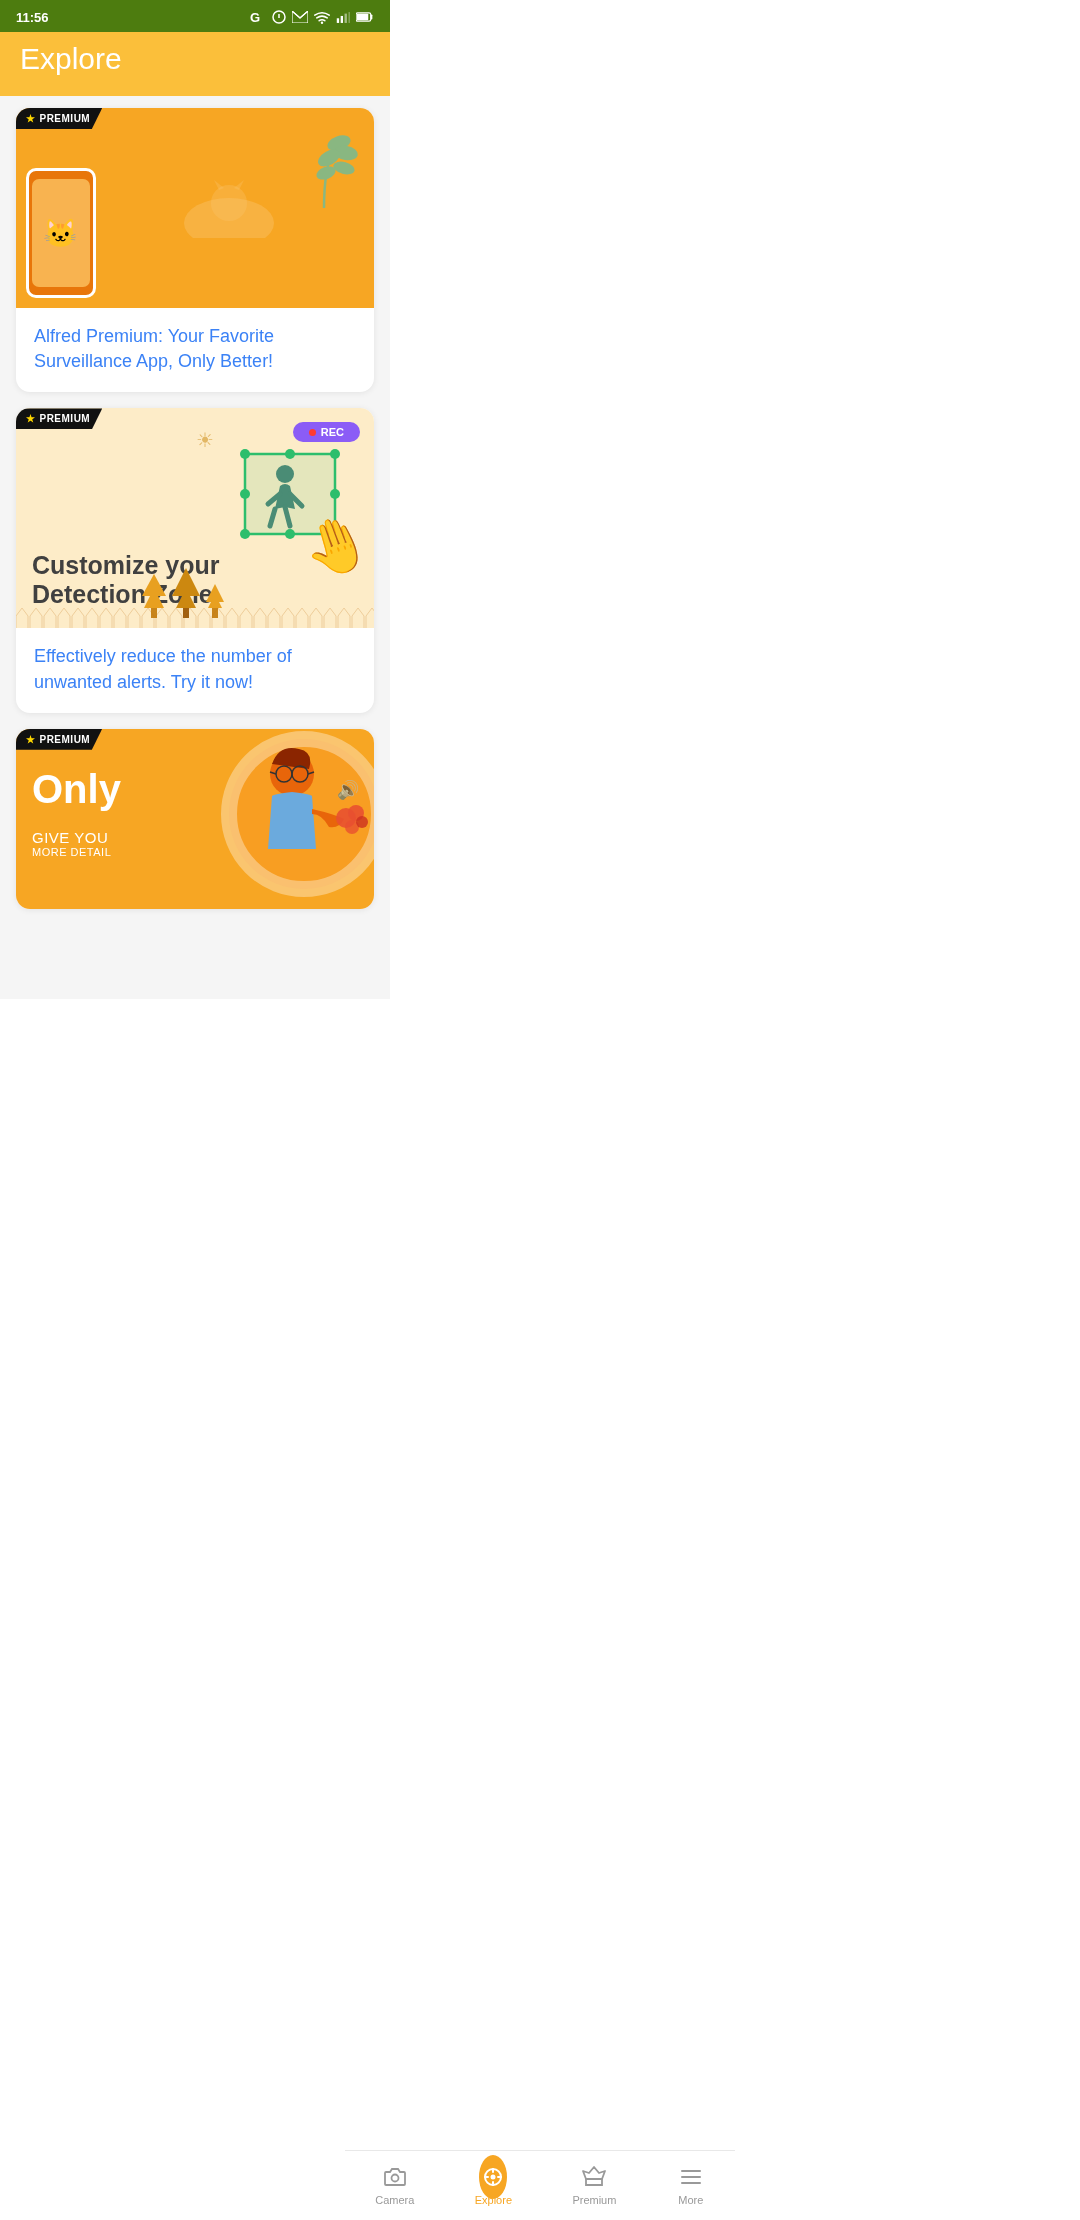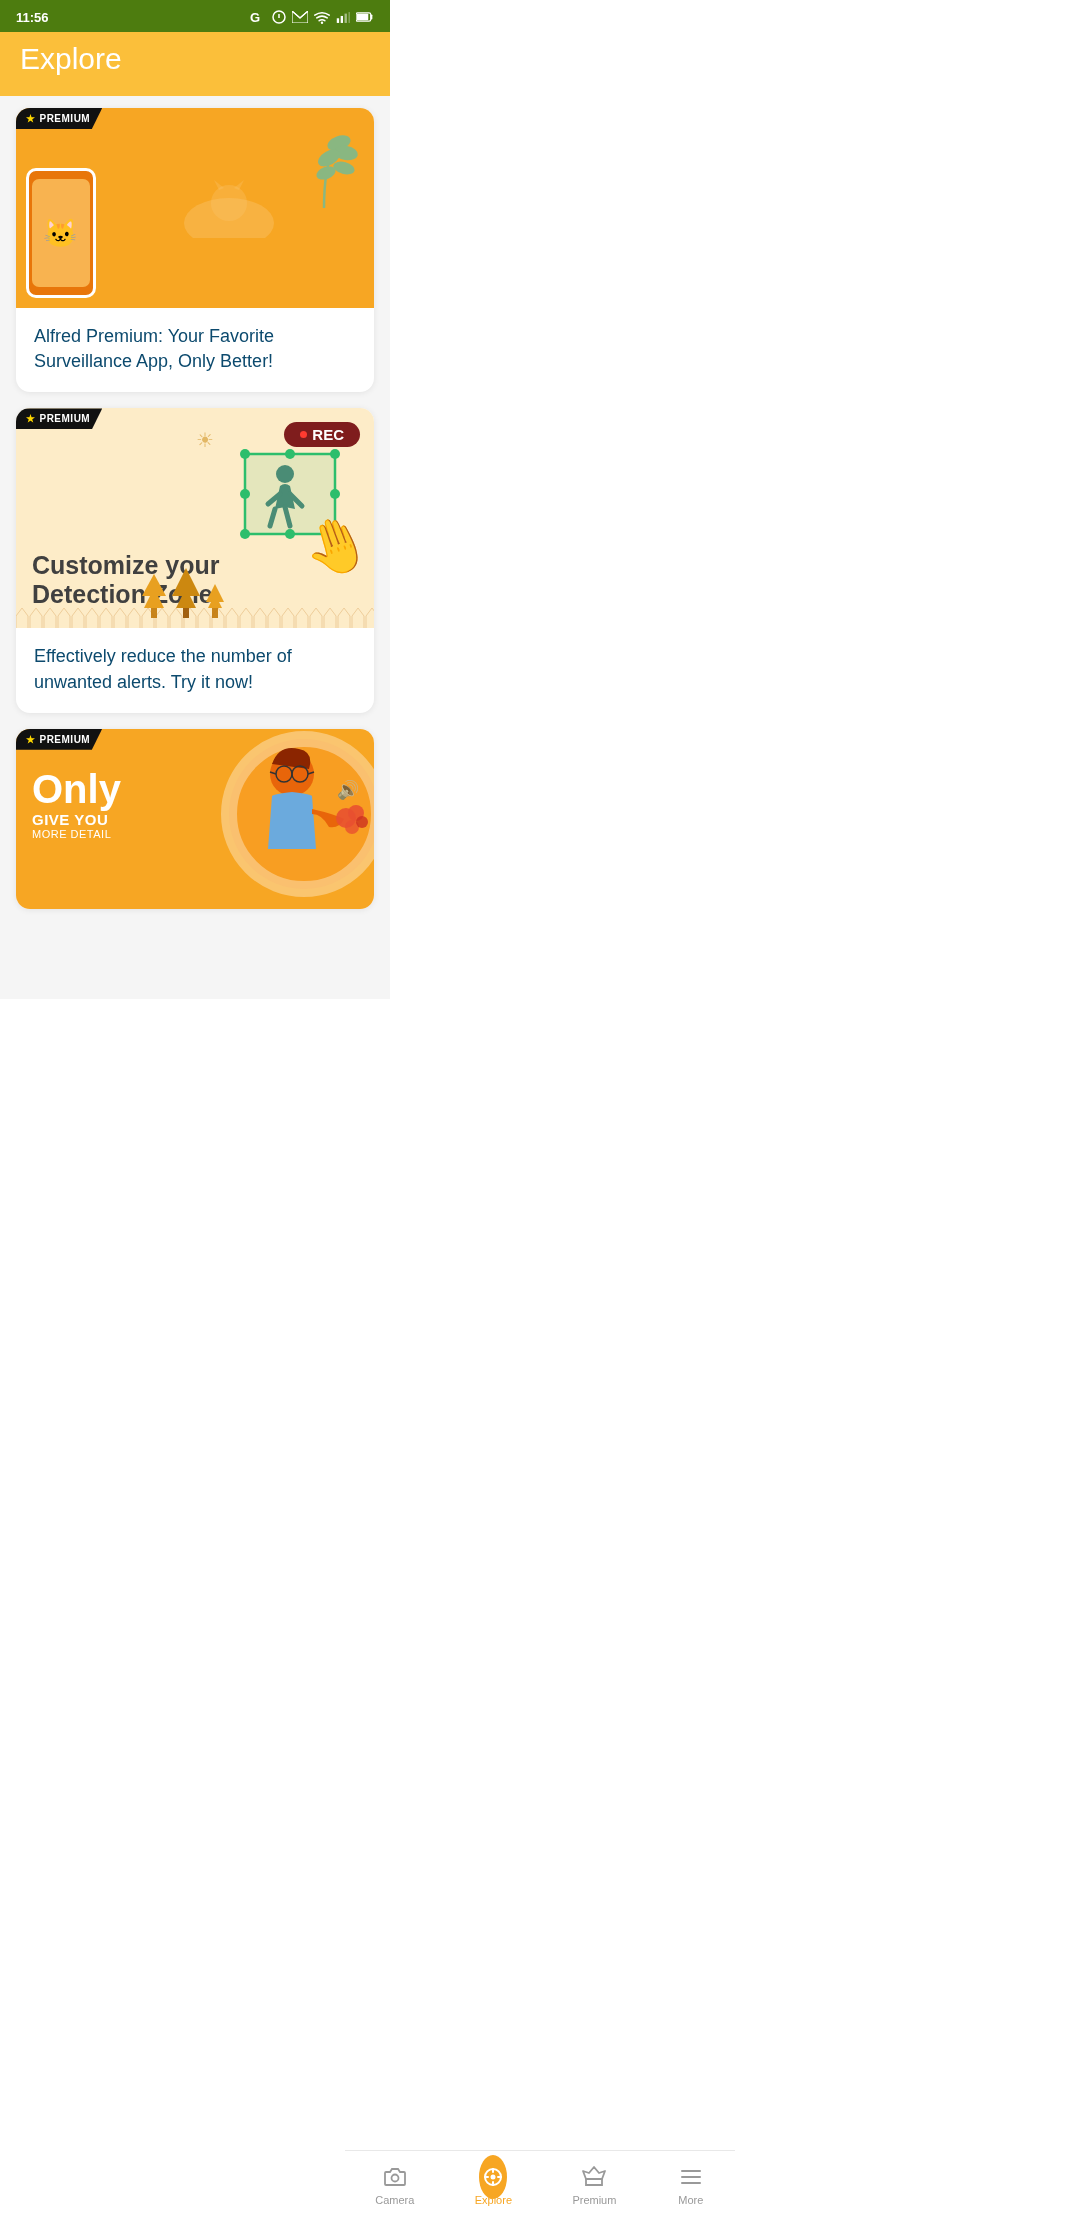--- a/index.html
+++ b/index.html
@@ -167,27 +167,27 @@
       font-weight: 900;
       color: #404040;
       line-height: 1.15;
     }
 
     
     .rec-badge {
       position: absolute;
       top: 14px;
       right: 14px;
-      background: #7f1d1d;
+      background: #8b5cf6;
       border-radius: 20px;
       padding: 4px 16px;
       display: flex;
       align-items: center;
       gap: 5px;
-      font-size: 15px;
+      font-size: 11px;
       font-weight: 700;
       color: #fff;
     }
     .rec-dot {
       width: 7px;
       height: 7px;
       background: #ff3b30;
       border-radius: 50%;
     }
     .tree {
@@ -216,42 +216,42 @@
       background: #C8841A;
     }
 
     
     .card-description {
       padding: 16px 18px 18px;
     }
     .card-desc-text {
       font-size: 18px;
       font-weight: 500;
-      color: #0c4a6e;
+      color: #3b82f6;
       line-height: 1.4;
     }
 
     
     .card3-text-area {
       position: absolute;
       left: 16px;
       top: 40px;
     }
     .card3-main-text {
       font-size: 40px;
       font-weight: 900;
       color: #fff;
       line-height: 1.0;
     }
     .card3-sub1 {
       font-size: 15px;
-      font-weight: 700;
+      font-weight: 400;
       color: #fff;
       letter-spacing: 0.5px;
-      margin-top: 2px;
+      margin-top: 20px;
     }
     .card3-sub2 {
       font-size: 11px;
       font-weight: 400;
       color: #fff;
       letter-spacing: 0.5px;
     }
 
     
     .bottom-nav {

